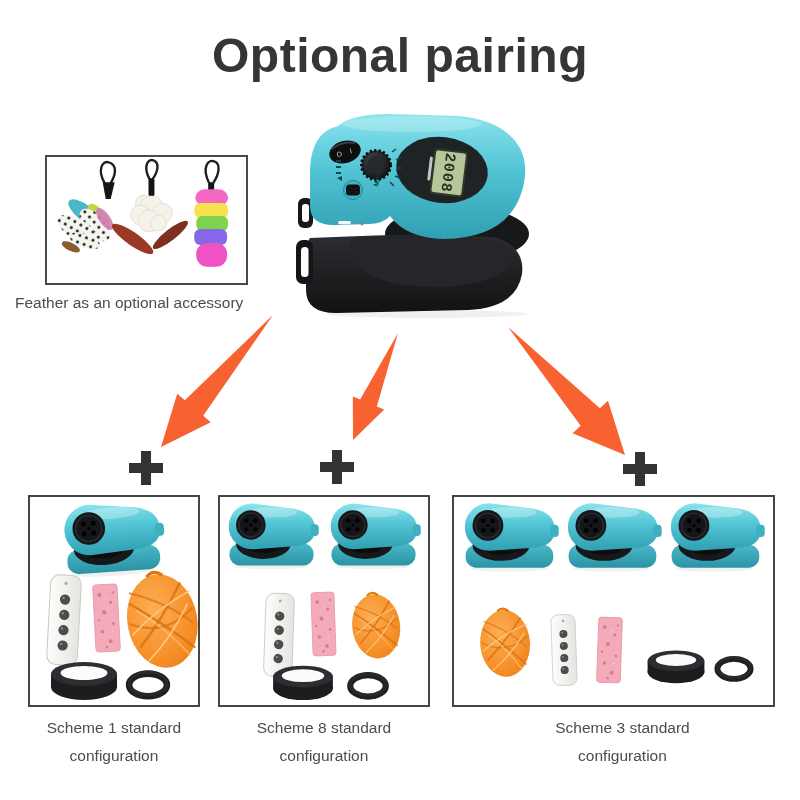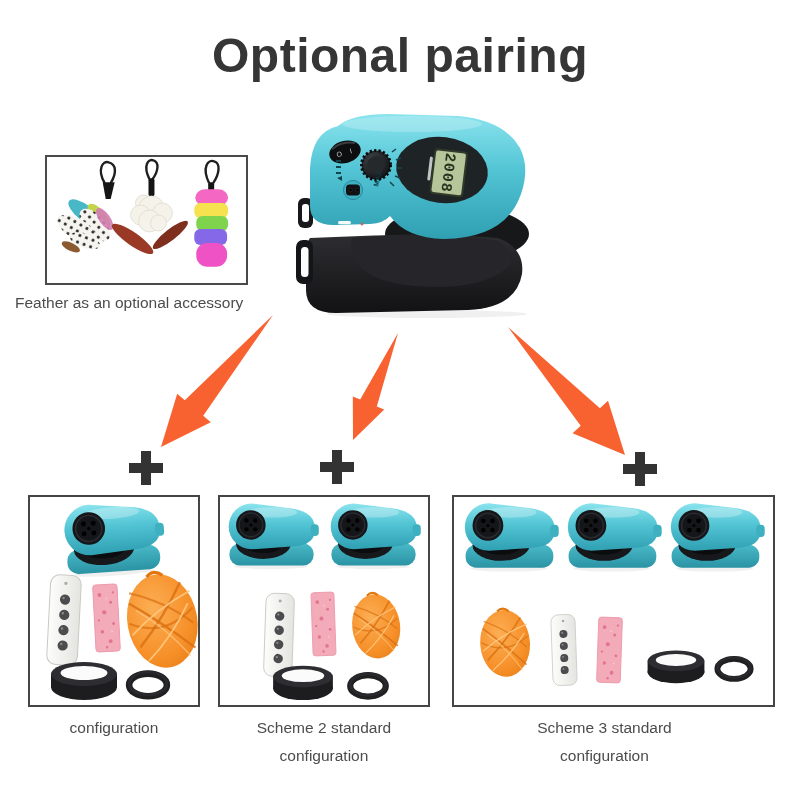--- a/index.html
+++ b/index.html
@@ -45,21 +45,21 @@
   #scheme2 .band{left:48px;top:166px;width:70px;height:38px;}
   #scheme2 .ring{left:124px;top:172px;width:48px;height:32px;}
   #scheme3 .yarn{left:24px;top:98px;width:54px;height:94px;transform:rotate(-4deg);}
   #scheme3 .remote{left:94px;top:116px;width:32px;height:74px;transform:rotate(-2deg);}
   #scheme3 .sponge{left:142px;top:119px;width:27px;height:68px;transform:rotate(2deg);}
   #scheme3 .band{left:191px;top:150px;width:62px;height:38px;}
   #scheme3 .ring{left:258px;top:156px;width:44px;height:30px;}
   
   .scheme-caption{position:absolute;top:719px;text-align:center;font-size:15.5px;
     color:var(--c-text_gray,#4c4c4c);}
-  #cap1{left:28px;width:172px;} #cap2{left:218px;width:212px;} #cap3{left:443px;width:323px;}
+  #cap1{left:28px;width:172px;} #cap2{left:218px;width:212px;} #cap3{left:461px;width:323px;}
   .cap-line{line-height:17px;margin:0 0 11px 0;}
   .defs-svg{position:absolute;width:0;height:0;}
 </style>
 </head>
 <body>
 
 <svg class="defs-svg" aria-hidden="true">
   <defs>
     <linearGradient id="g-teal-main" x1="0" y1="0" x2="0" y2="1">
       <stop offset="0" stop-color="#8ae4ee"></stop>
@@ -371,24 +371,25 @@
         </svg>
       </div>
     <div class="item ring">
         <svg viewBox="0 0 50 36">
           <use href="#sym-ring"></use>
         </svg>
       </div>
   </div>
 
   <div class="scheme-caption" id="cap1">
+    <p class="cap-line">Scheme 1 standard</p>
     <p class="cap-line">configuration</p>
   </div>
   <div class="scheme-caption" id="cap2">
-    <p class="cap-line">Scheme 2 standard</p>
+    <p class="cap-line">Scheme 8 standard</p>
     <p class="cap-line">configuration</p>
   </div>
   <div class="scheme-caption" id="cap3">
     <p class="cap-line">Scheme 3 standard</p>
     <p class="cap-line">configuration</p>
   </div>
 
 </div>
 
 </body></html>

